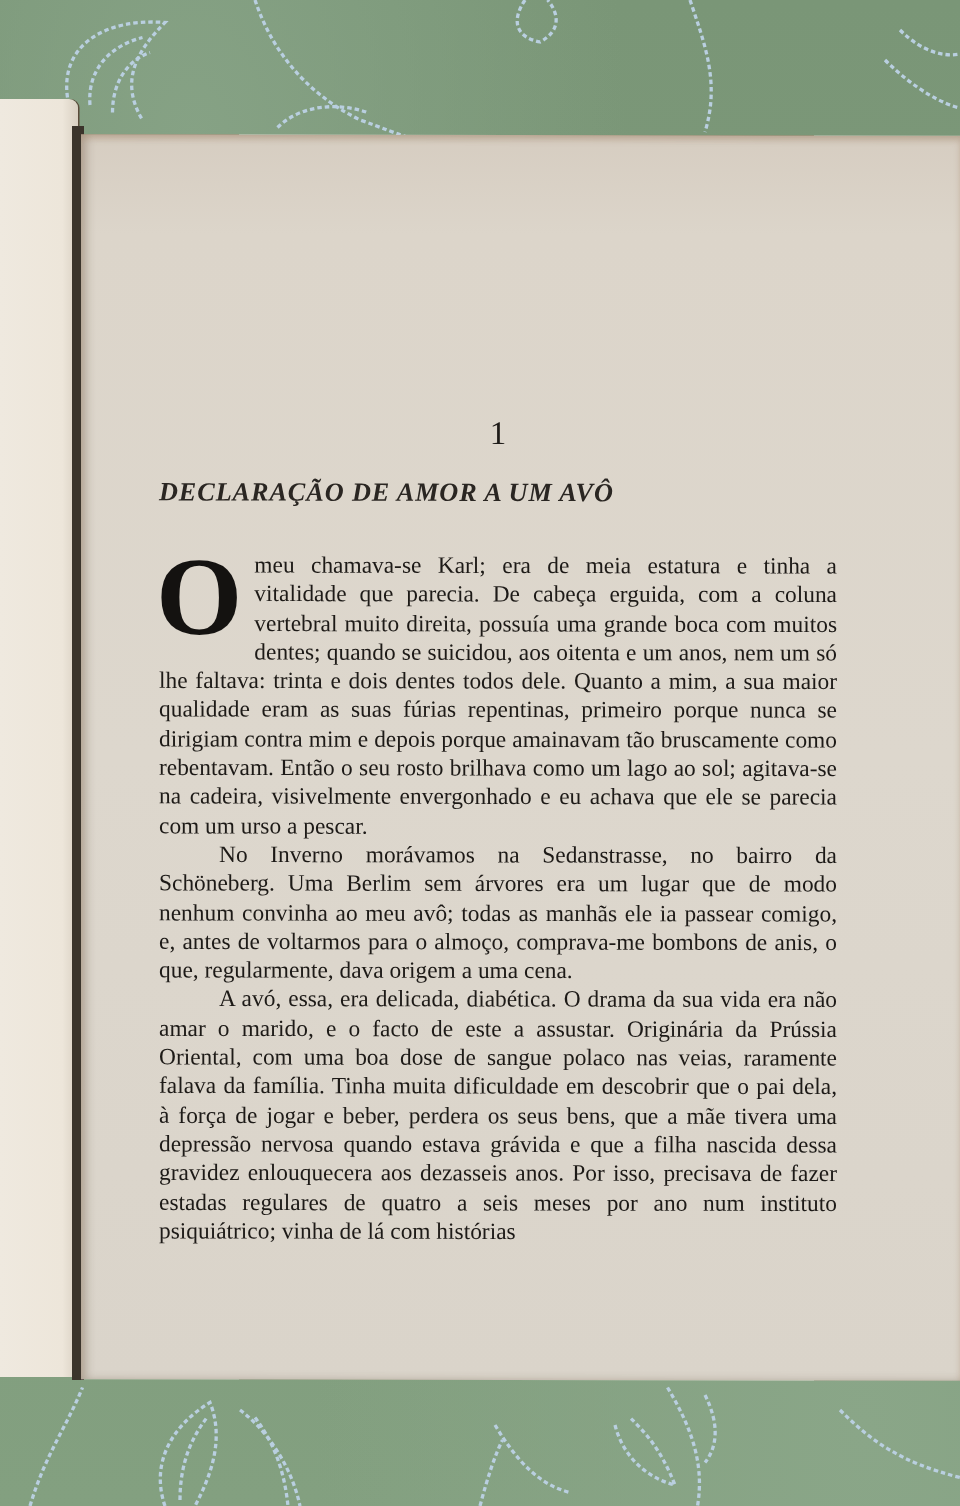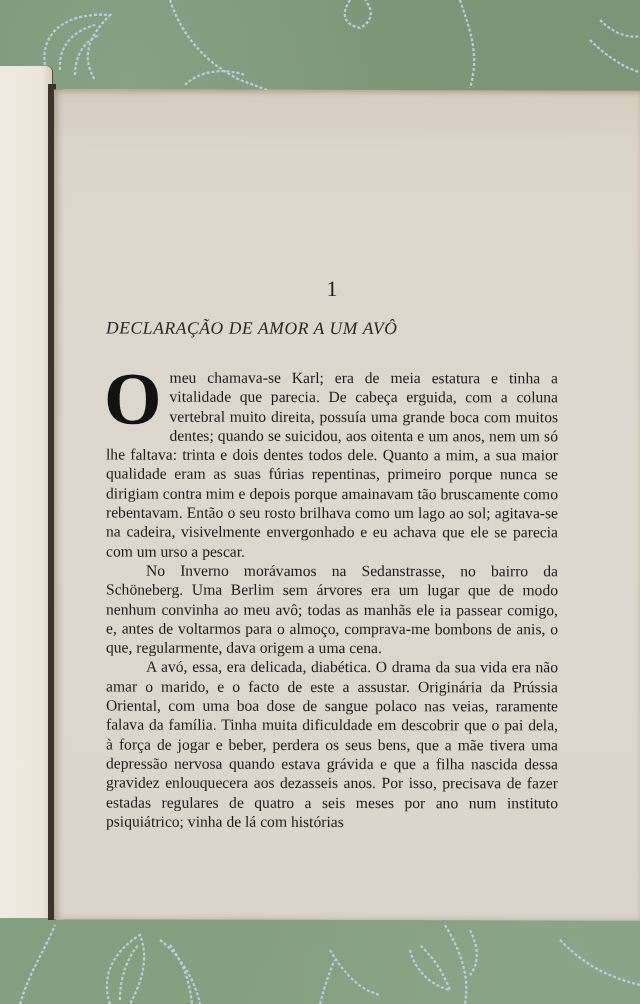--- a/index.html
+++ b/index.html
@@ -32,21 +32,21 @@
     transform:skewY(0.1deg);
     box-shadow: inset 0 3px 4px rgba(150,110,70,0.25), inset 4px 0 6px rgba(80,60,40,0.25);
   }
   .page-inner { position:absolute; left:52px; top:0; width:452px; color:#1e1b18; }
   .chapter-num {
     position:absolute; top:186px; left:0; width:100%;
     text-align:center; font-size:22px; color:#1e1b18;
   }
   .chapter-title {
     position:absolute; top:228px; left:0;
-    font-style:italic; font-size:17.5px; letter-spacing:0.6px; color:#2a2622;
+    font-style:italic; font-size:17.5px; letter-spacing:0.6px; color:#2a2622;font-weight:bold;
   }
   .body-text {
     position:absolute; top:278px; left:0; width:452px;
     font-size:15.6px; line-height:19.3px; text-align:justify; color:#1d1a17;
   }
   .body-text p { margin:0; }
   .body-text p.indent { text-indent:40px; }
   .dropcap {
     float:left; font-size:74px; line-height:58px; height:58px;
     margin:2px 8px 0 -2px; font-weight:bold; color:#141210;

